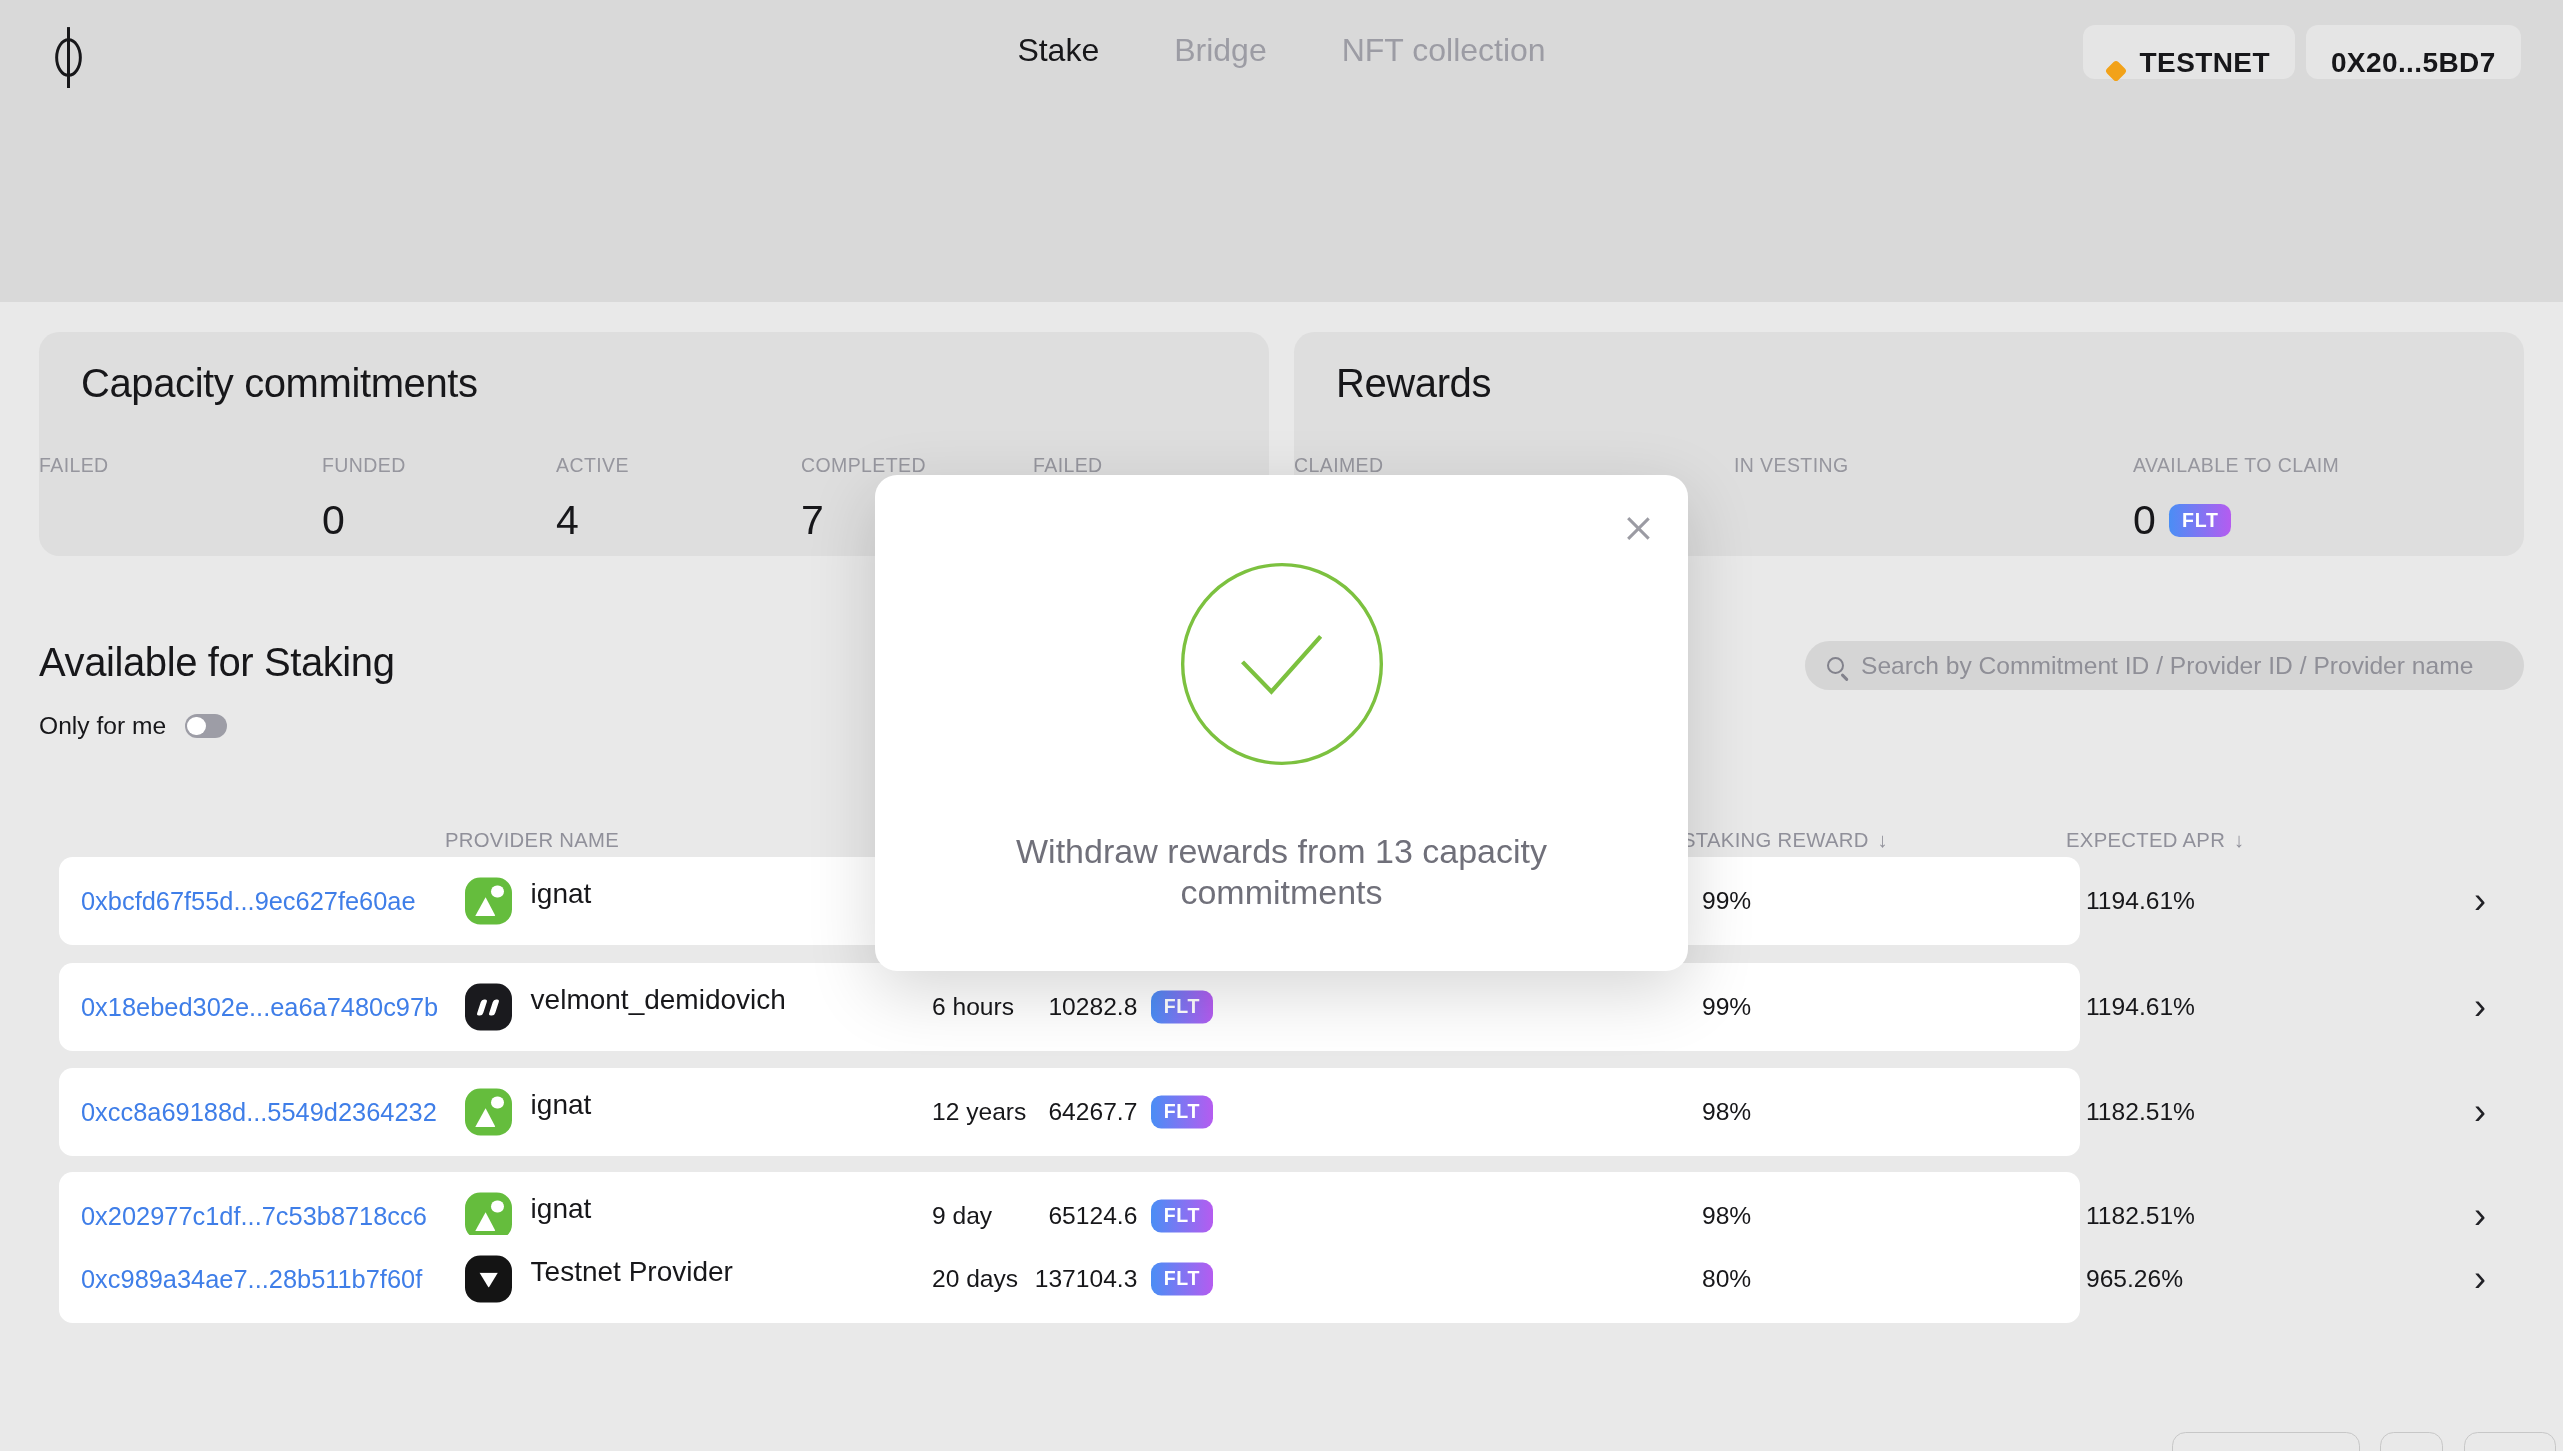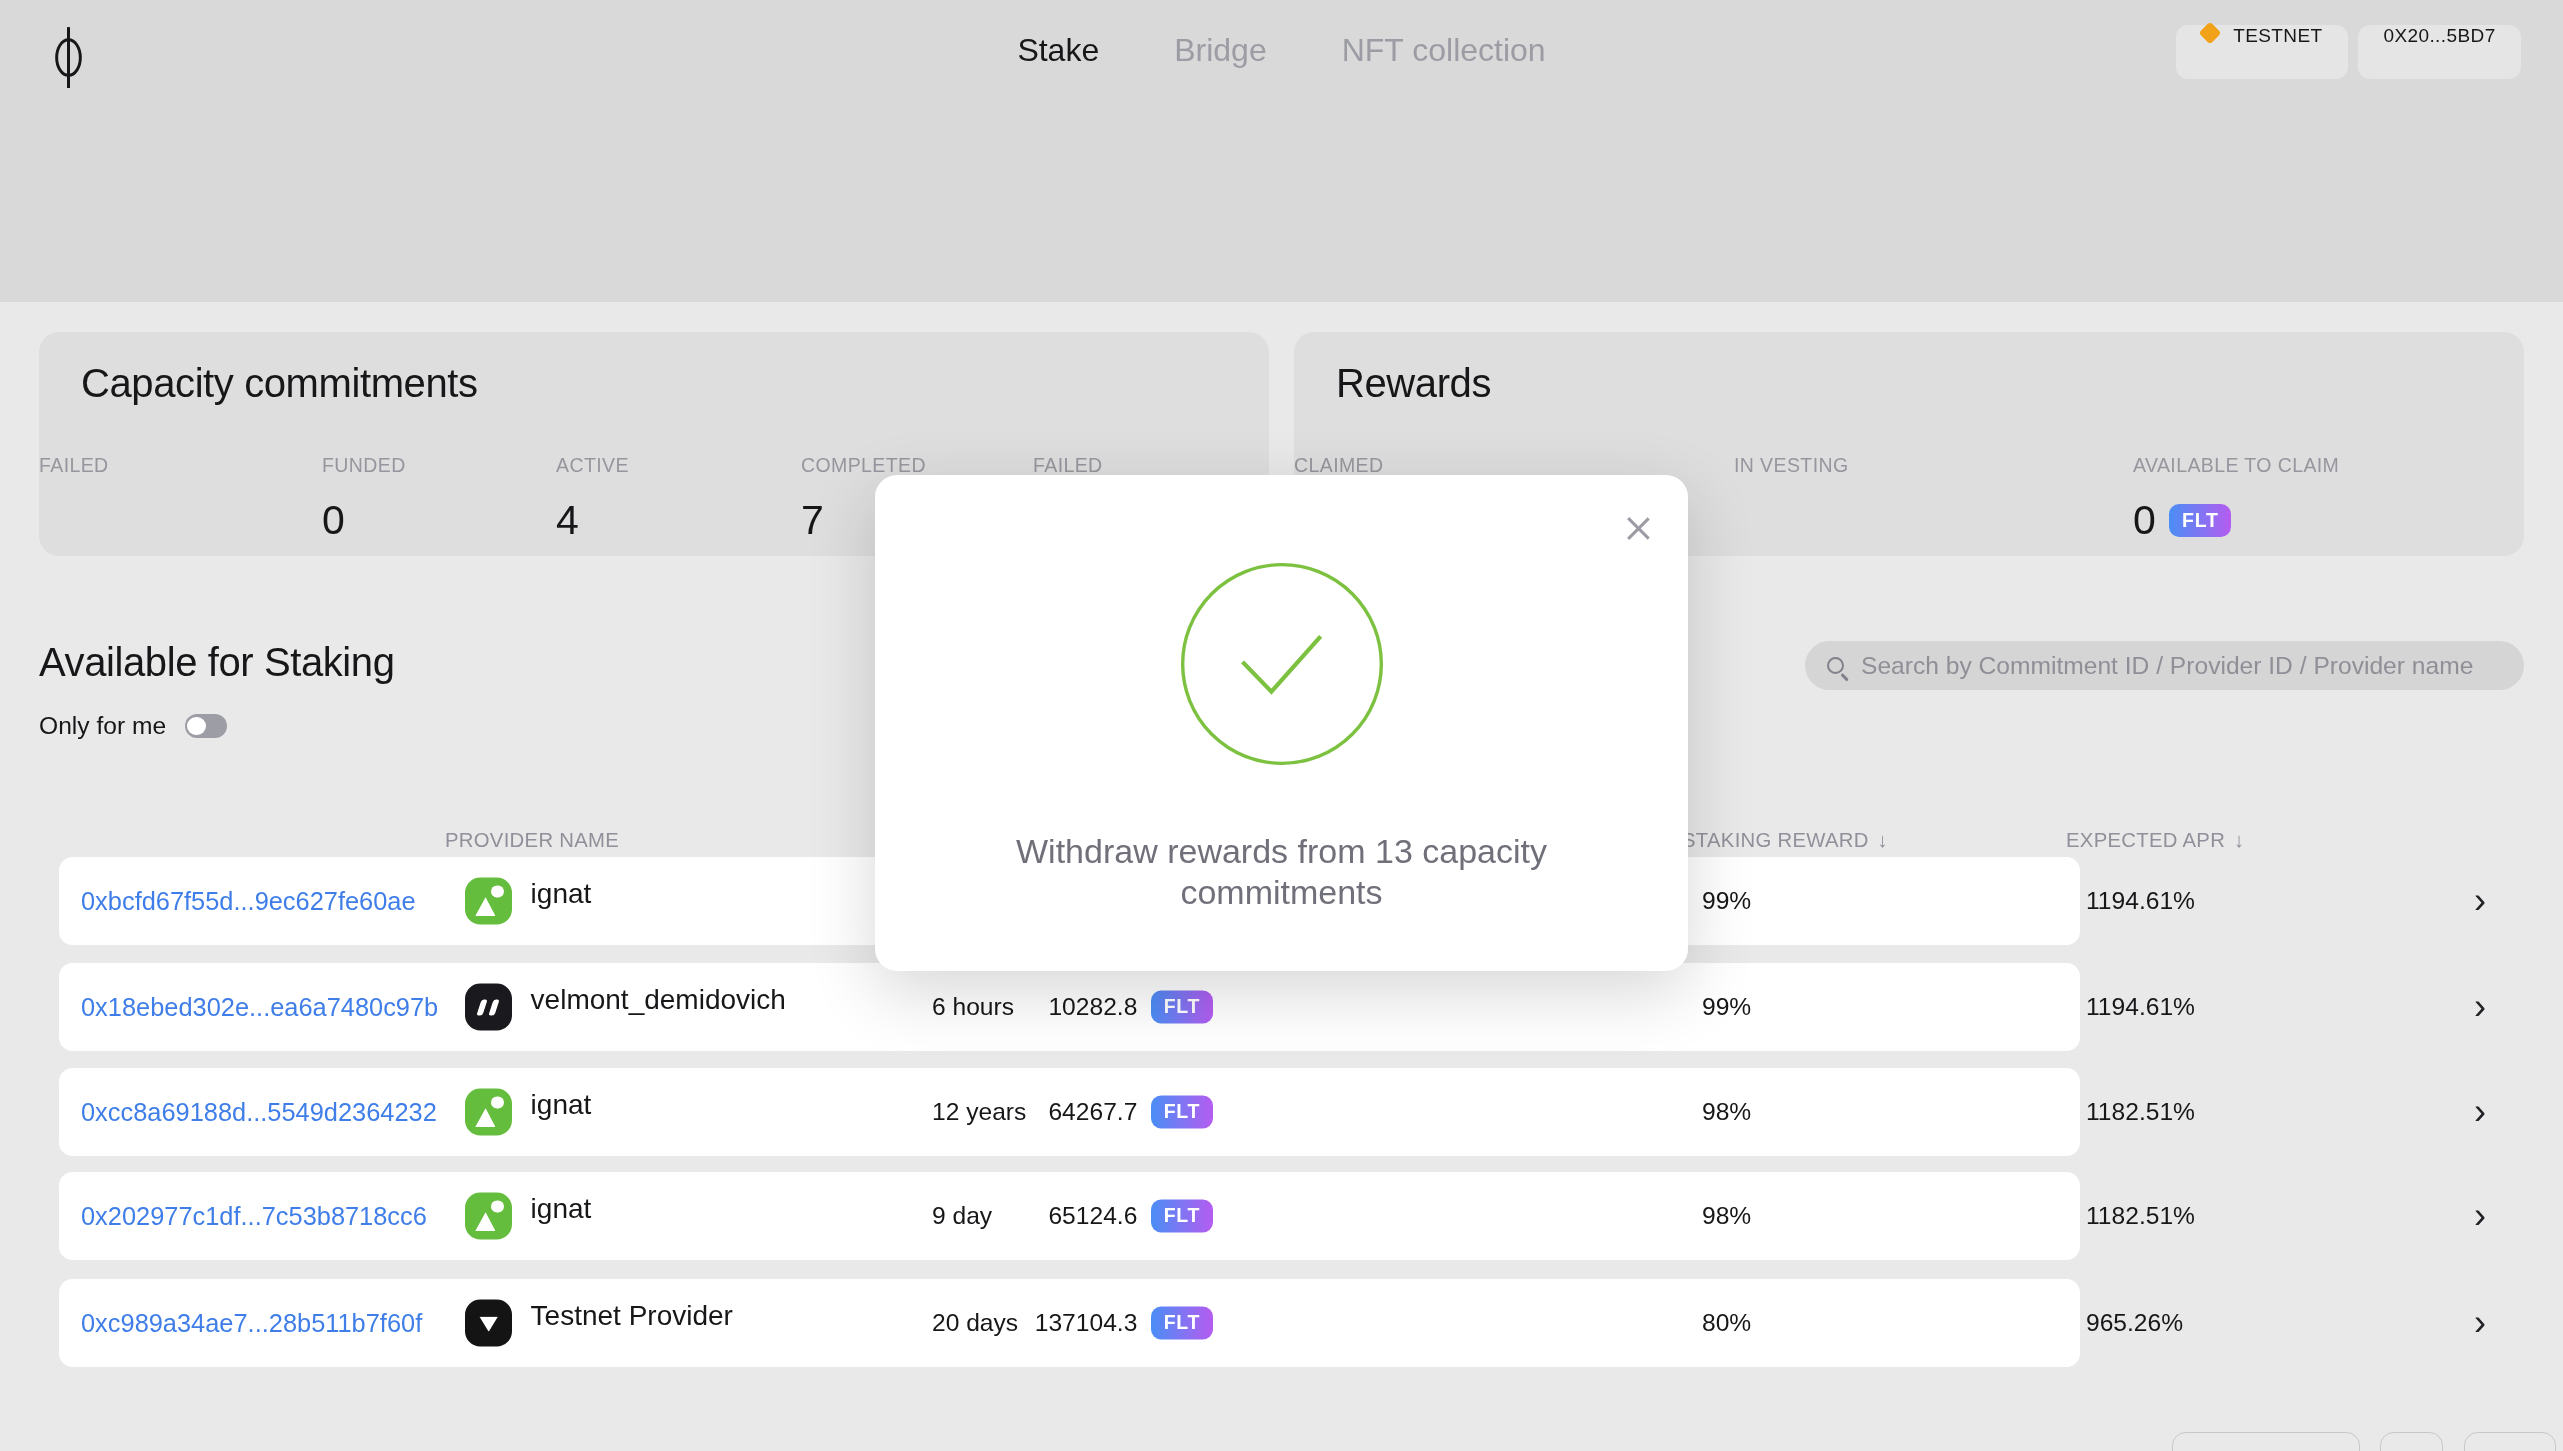--- a/index.html
+++ b/index.html
@@ -11,22 +11,22 @@
 
   
   .topbar { position:absolute; left:0; top:0; width:2563px; height:302px; background:#d9d9d9; }
   .logo { position:absolute; left:49px; top:22px; }
   .nav-tabs { position:absolute; left:50%; top:32px; transform:translateX(-50%);
     display:flex; gap:75px; font-size:32px; white-space:nowrap; }
   .nav-tab { color:#9c9ca4; cursor:pointer; }
   .nav-tab.active { color:#17171a; font-weight:500; }
   .top-buttons { position:absolute; right:42px; top:25.4px; display:flex; gap:10.2px; }
   .top-btn { height:54px; background:#e5e5e5; border-radius:12px; display:flex;
-    align-items:flex-start; justify-content:center; padding:0 25.4px; font-size:19px;
-    font-weight:400; letter-spacing:0.4px; cursor:pointer; }
+    align-items:flex-end; justify-content:center; padding:0 25.4px; font-size:28px;
+    font-weight:700; letter-spacing:0.4px; cursor:pointer; }
   .diamond { width:16px; height:16px; background:#f2a219; border-radius:3.4px;
     transform:rotate(45deg); margin-right:15.3px; flex:0 0 auto; }
 
   
   .card { position:absolute; top:332px; width:1230px; height:224px; background:#dedede; border-radius:20.3px; }
   .card.capacity { left:39px; }
   .card.rewards  { left:1294px; }
   .card-title { position:absolute; left:42px; top:29px; font-size:40px; font-weight:500; letter-spacing:-0.4px; }
   .stat { position:absolute; top:122px; }
   .stat-label { font-size:19.5px; color:#96969e; letter-spacing:0.4px; }
@@ -63,21 +63,21 @@
   .thead { position:absolute; left:0; top:829px; width:2563px; height:30.5px;
     font-size:20.3px; color:#90909a; letter-spacing:0.3px; }
   .th { position:absolute; white-space:nowrap; }
   .th.sortable { cursor:pointer; }
   .th-id { left:60px;margin-top:29px; } .th-provider { left:445px; }
   .th-reward { left:1682px; } .th-apr { left:2066px; }
   .sort-arrow { margin-left:8.5px; }
 
   .row { position:absolute; left:39px; width:2021px; height:88px;
     background:#ffffff; border-radius:13.6px; cursor:pointer;margin-left:20px; }
-  .row-1{ top:857px; } .row-2{ top:963px; } .row-3{ top:1068px; } .row-4{ top:1172px; } .row-5{ top:1279px; }
+  .row-1{ top:857px; } .row-2{ top:963px; } .row-3{ top:1068px; } .row-4{ top:1172px; } .row-5{ top:1235px; }
   .cell { position:absolute; top:50%; transform:translateY(-50%); white-space:nowrap; }
   .c-id { left:22px; font-size:25.4px; color:#3f7ee8; }
   .c-provider { left:406px; display:flex; gap:18.6px; }
   .c-name { font-size:28px; }
   .c-duration { left:873px; font-size:24.6px; }
   .c-stake { right:867px; display:flex; align-items:center; gap:13.6px; font-size:24.6px; }
   .c-reward { left:1643px; font-size:24.6px; }
   .c-apr { left:2027px; font-size:24.6px; }
   .c-chevron { left:2415px; font-size:36px; color:#212126; line-height:1; }
 

